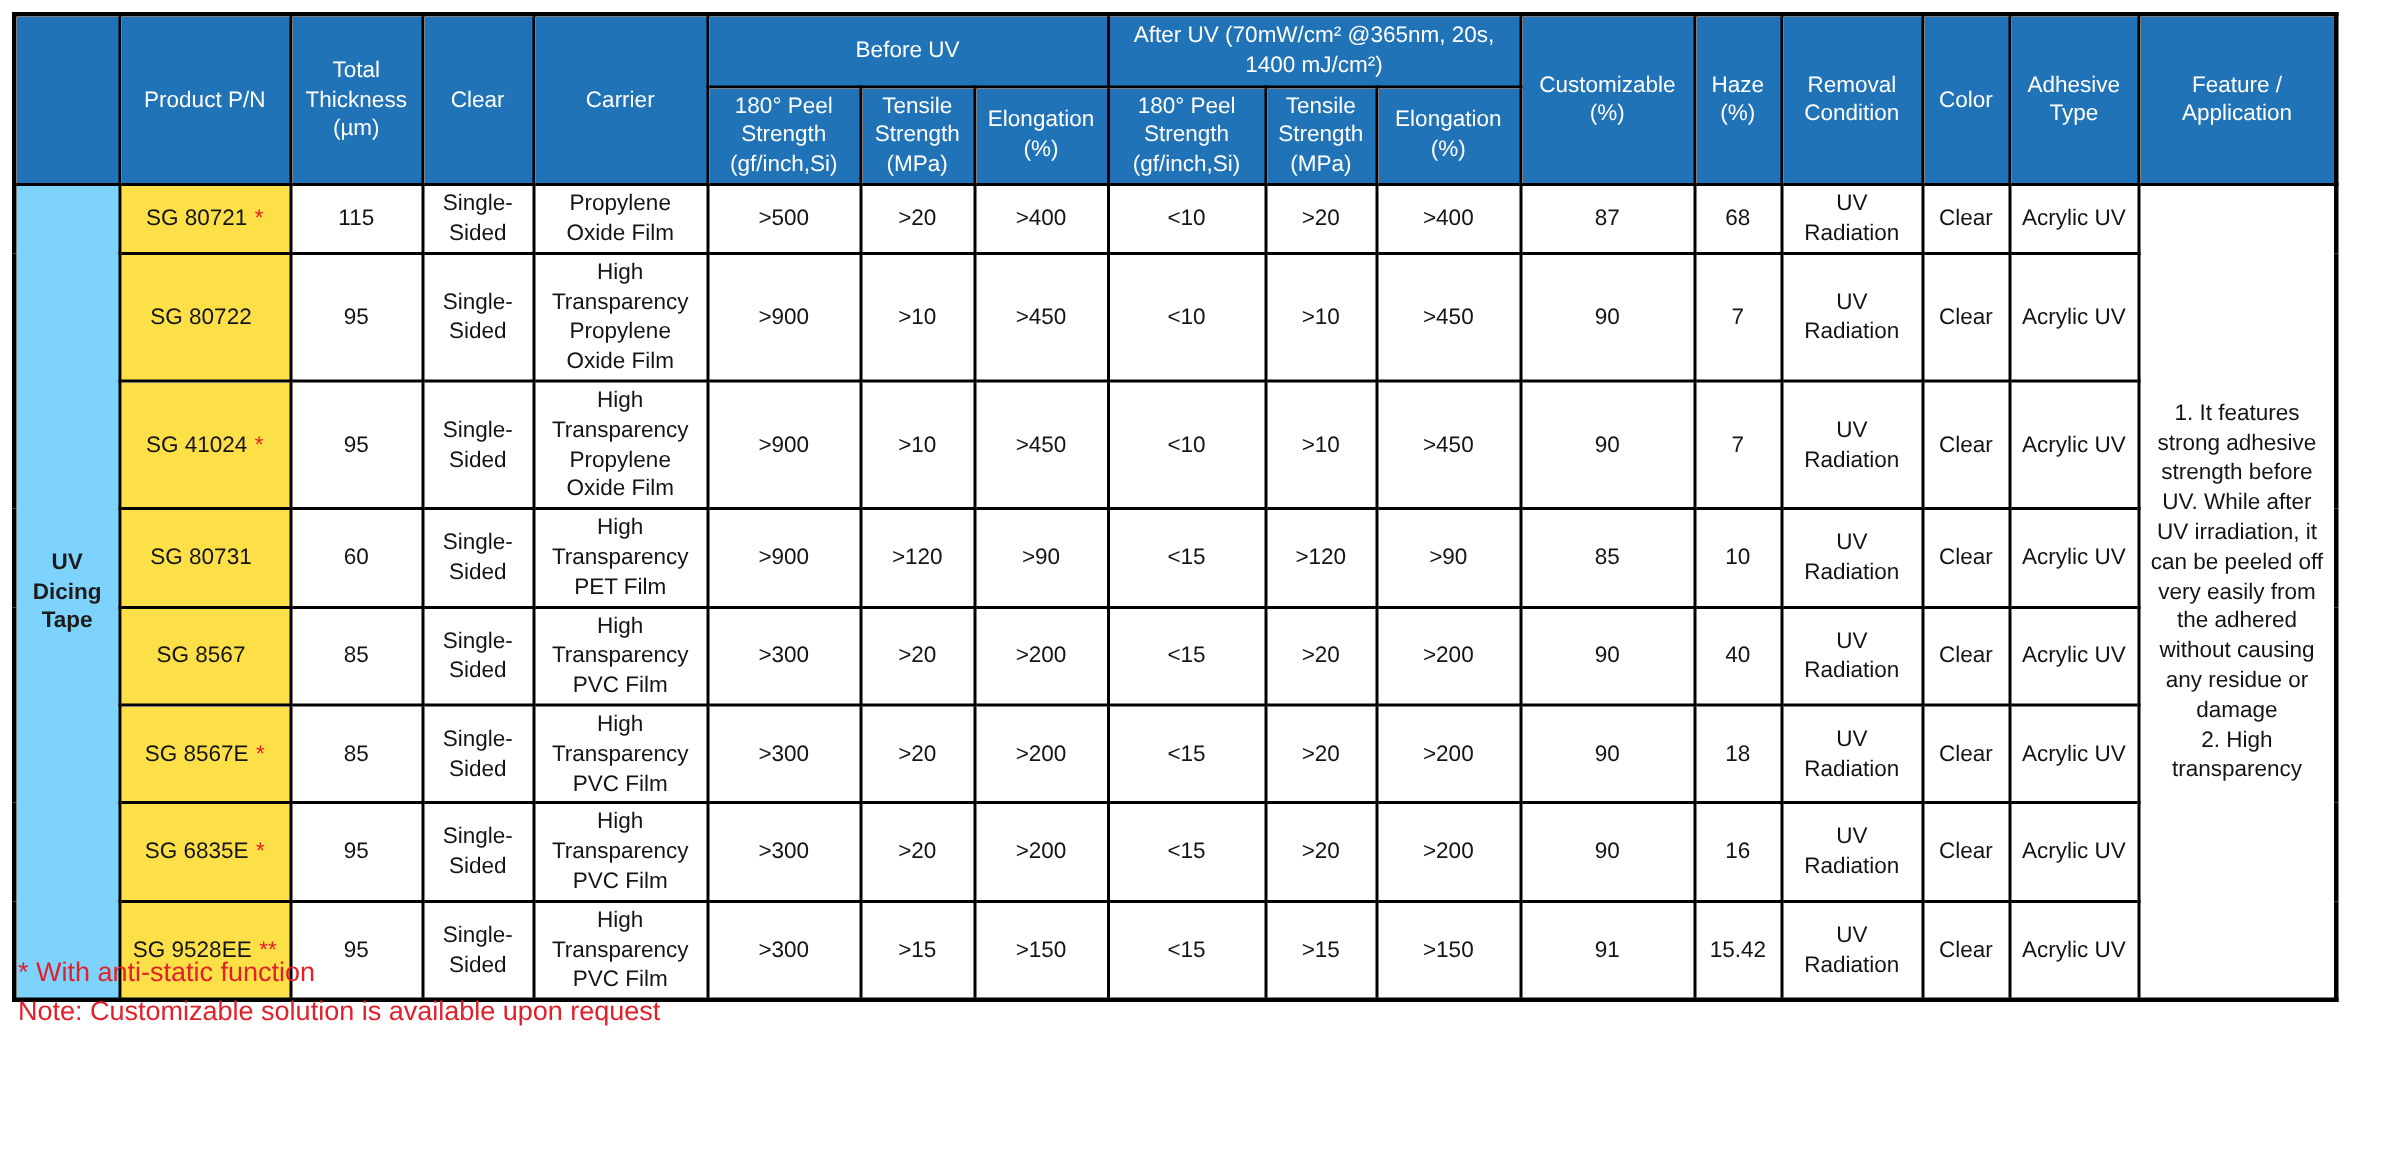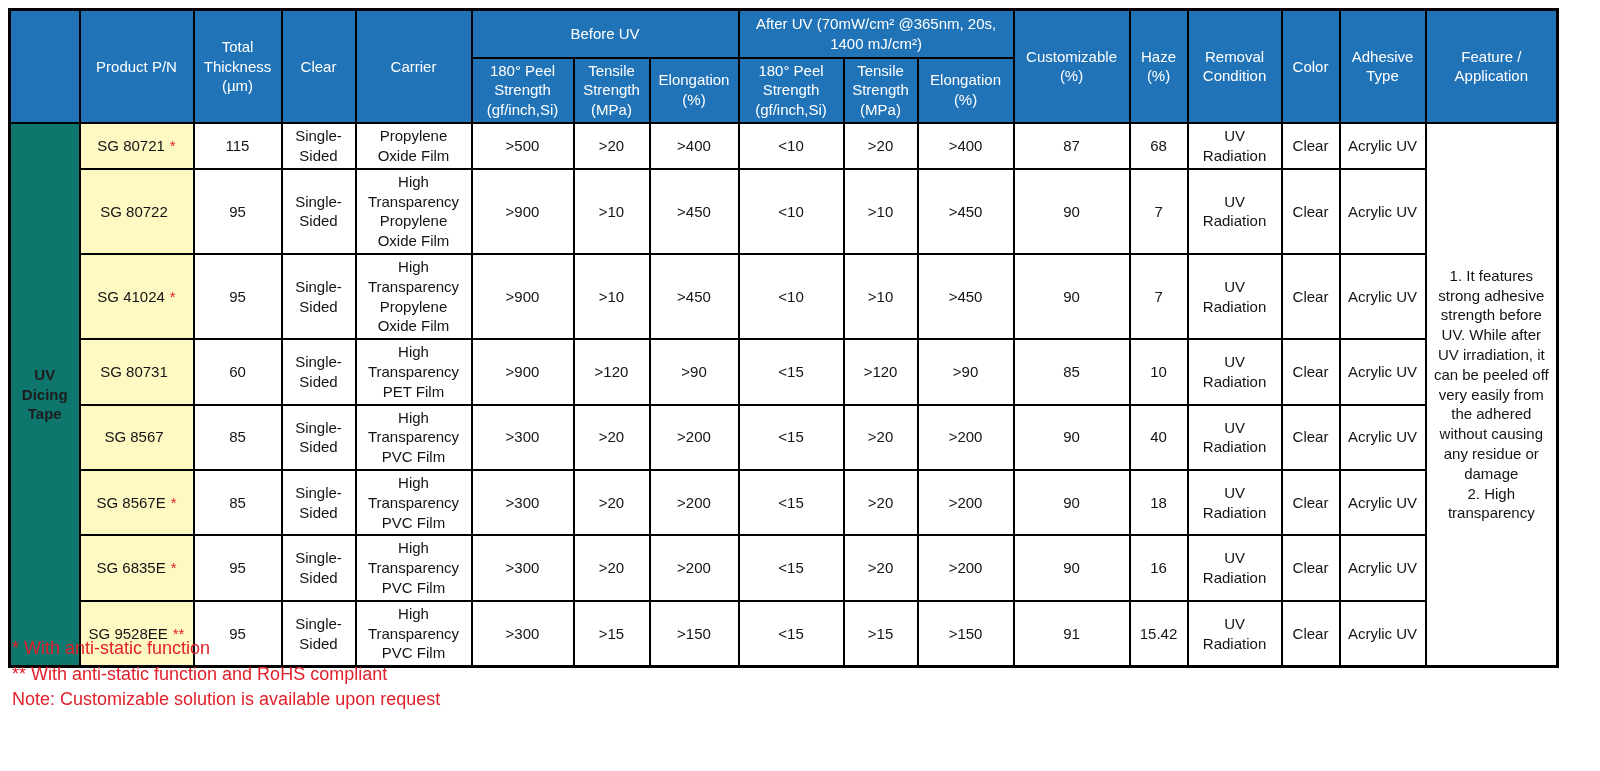--- a/index.html
+++ b/index.html
@@ -33,26 +33,26 @@
     line-height: 1.32;
     overflow: hidden;
   }
   table.spec { border: 3px solid #000000; }
   thead th {
     background: #2173b8;
     color: #ffffff;
     font-weight: 400;
   }
   td.group-cell {
-    background: #0f766e;
+    background: #7dd3fc;
     font-weight: 700;
     color: #1c1c1c;
   }
   td.pn-cell {
-    background: #fef9c3;
+    background: #fde047;
   }
   td.pn-cell .mark {
     color: #e2202b;
     margin-left: 5px;
     font-weight: 400;
   }
   td.feature-cell {
     text-align: left;
     white-space: pre-line;
     padding: 4px 6px;
@@ -256,17 +256,16 @@
         <td>15.42</td>
         <td>UV Radiation</td>
         <td>Clear</td>
         <td>Acrylic UV</td>
       </tr>
     </tbody>
   </table>
 
   <div class="notes">
     <div>* With anti-static function</div>
-    <div>** With anti-static function and RoHS compliant</div>
     <div>Note: Customizable solution is available upon request</div>
   </div>
 
 </div>
 
 </body></html>

